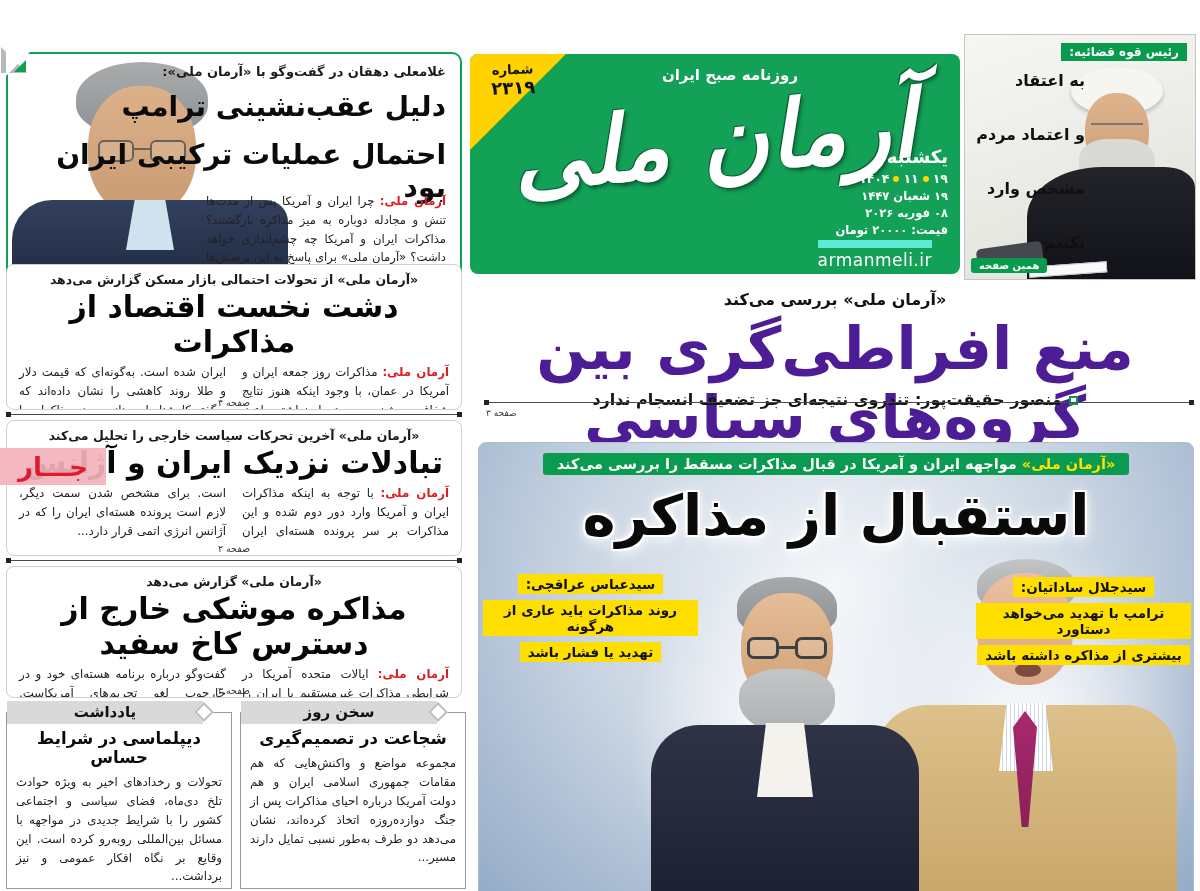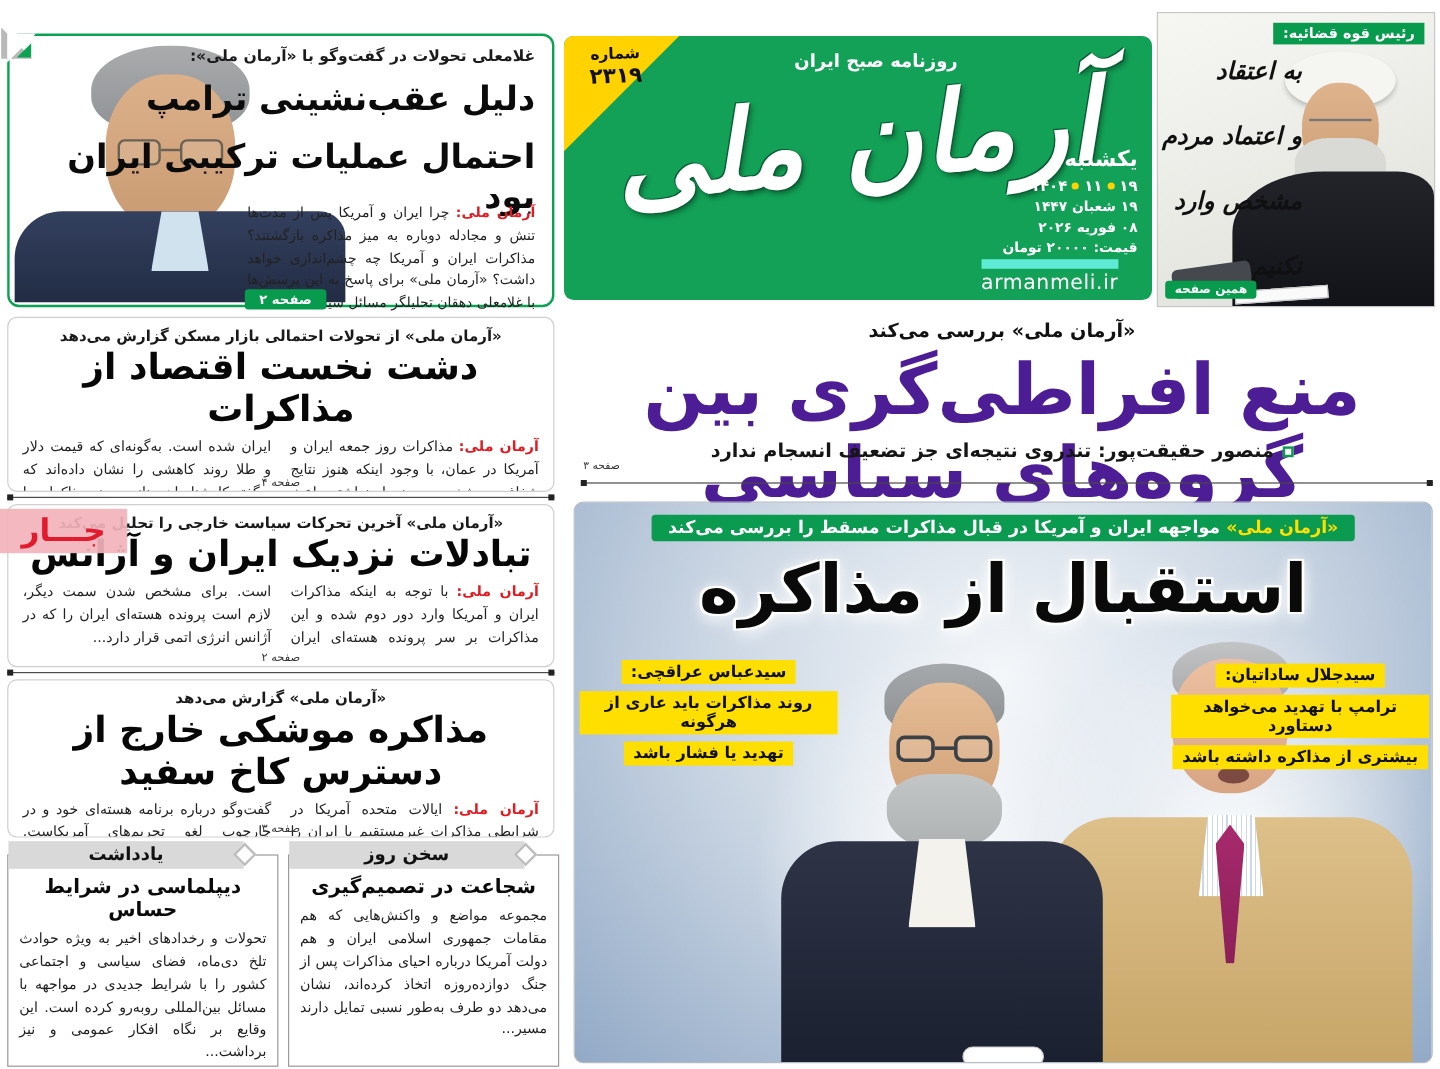--- a/index.html
+++ b/index.html
@@ -1,19 +1,19 @@
 <!DOCTYPE html>
 <html lang="fa"><head>
 <meta charset="utf-8">
 <style>
   * { box-sizing: border-box; margin:0; padding:0; }
   body { background:#f2f2f2; font-family:"DejaVu Sans", sans-serif; }
   #page { position:relative; width:1200px; height:891px; background:#ffffff; overflow:hidden; margin:0 auto; }
   .rtl { direction:rtl; }
-  .abs { position:absolute; }
+  .abs { position:absolute;margin-top:24px; }
 
   
   .sep { position:absolute; height:1px; background:#4a4a4a; }
   .sep::before, .sep::after { content:""; position:absolute; top:-2px; width:5px; height:5px; background:#222; }
   .sep::before { left:0; } .sep::after { right:0; }
 
   
   #interview-card { left:6px; top:28px; width:456px; height:228px; border:2px solid #0ba254; border-radius:10px; background:#fff; }
   #interview-card .fold-shadow { position:absolute; left:-7px; top:-7px; width:0; height:0; border-bottom:26px solid #b9b9b9; border-left:26px solid transparent; transform:rotate(90deg); }
   #interview-card .fold-white { position:absolute; left:-2px; top:-2px; width:0; height:0; border-top:24px solid #ffffff; border-right:24px solid transparent; }
@@ -48,21 +48,21 @@
   .date-block { position:absolute; right:12px; top:92px; text-align:right; color:#fff; direction:rtl; }
   .date-weekday { font-size:18px; font-weight:900; margin-bottom:4px; }
   .date-line { font-size:12.5px; font-weight:bold; margin-bottom:3px; }
   .date-line .dot { display:inline-block; width:6px; height:6px; border-radius:50%; background:#ffd200; margin:0 4px 1px 4px; }
   .date-small { font-size:11.5px; font-weight:bold; margin-bottom:3px; }
   .site-url { position:absolute; right:28px; bottom:4px; color:#ffffff; font-size:17px; letter-spacing:.5px; border-top:8px solid #5eead4; padding-top:2px; }
 
   
   #judiciary-card { left:964px; top:10px; width:232px; height:246px; border:1px solid #c6c6c6; background:linear-gradient(160deg,#f6f6f3 0%,#e9e9e4 60%,#dededa 100%); overflow:hidden; }
   .jd-kicker { position:absolute; right:8px; top:8px; background:#089a4d; color:#fff; font-size:12px; font-weight:bold; padding:2px 8px; }
-  .jd-line { position:absolute; right:110px; width:118px; text-align:right; font-size:20px; font-weight:900; color:#101010; direction:rtl; white-space:nowrap;font-style:italic; }
+  .jd-line { position:absolute; right:110px; width:118px; text-align:right; font-size:16px; font-weight:900; color:#101010; direction:rtl; white-space:nowrap; }
   .jd-tag { position:absolute; left:6px; bottom:6px; background:#089a4d; color:#fff; font-size:10px; font-weight:bold; padding:2px 8px; border-radius:3px; }
   #fig-cleric { position:absolute; right:0; bottom:0; width:168px; height:212px; }
   #fig-cleric .turban { position:absolute; left:44px; top:0; width:92px; height:48px; background:#f5f5f2; border-radius:50%; box-shadow:0 3px 4px rgba(0,0,0,.2); }
   #fig-cleric .face { position:absolute; left:58px; top:26px; width:64px; height:78px; background:linear-gradient(#dfb38c,#cda077); border-radius:46%; }
   #fig-cleric .glasses { position:absolute; left:64px; top:56px; width:52px; height:14px; border-top:2px solid #777; }
   #fig-cleric .beard { position:absolute; left:52px; top:72px; width:76px; height:56px; background:#d9d9d6; border-radius:40% 40% 55% 55%; }
   #fig-cleric .robe { position:absolute; left:0; bottom:0; width:168px; height:112px; background:linear-gradient(#23242a,#121318); border-radius:45% 18% 0 0; }
   #judiciary-card .phone { position:absolute; left:12px; bottom:10px; width:66px; height:24px; background:#45484e; border-radius:5px; transform:rotate(-8deg); }
   #judiciary-card .papers { position:absolute; left:64px; bottom:4px; width:78px; height:11px; background:#fafafa; border:1px solid #c9c9c9; transform:rotate(-4deg); }
 
@@ -151,21 +151,21 @@
       <div class="hair"></div>
       <div class="face"></div>
       <div class="glasses">
           <i class="l"></i>
           <i class="r"></i>
           <em></em>
         </div>
       <div class="suit"></div>
       <div class="shirt"></div>
     </div>
-    <div class="iv-kicker rtl">غلامعلی تحولات در گفت‌وگو با «آرمان ملی»:</div>
+    <div class="iv-kicker rtl">غلامعلی دهقان در گفت‌وگو با «آرمان ملی»:</div>
     <div class="iv-h1 rtl">دلیل عقب‌نشینی ترامپ</div>
     <div class="iv-h2 rtl">احتمال عملیات ترکیبی ایران بود</div>
     <div class="iv-lead rtl"><span class="lead-label">آرمان ملی:</span> <span>چرا ایران و آمریکا پس از مدت‌ها تنش و مجادله دوباره به میز مذاکره بازگشتند؟ مذاکرات ایران و آمریکا چه چشم‌اندازی خواهد داشت؟ «آرمان ملی» برای پاسخ به این پرسش‌ها با غلامعلی دهقان تحلیلگر مسائل سیاسی...</span></div>
     <div class="page-tab-green">صفحه ۲</div>
   </div>
 
   <div id="masthead" class="abs">
     <div class="corner"></div>
     <div class="issue-box">
       <div class="issue-label">شماره</div>

